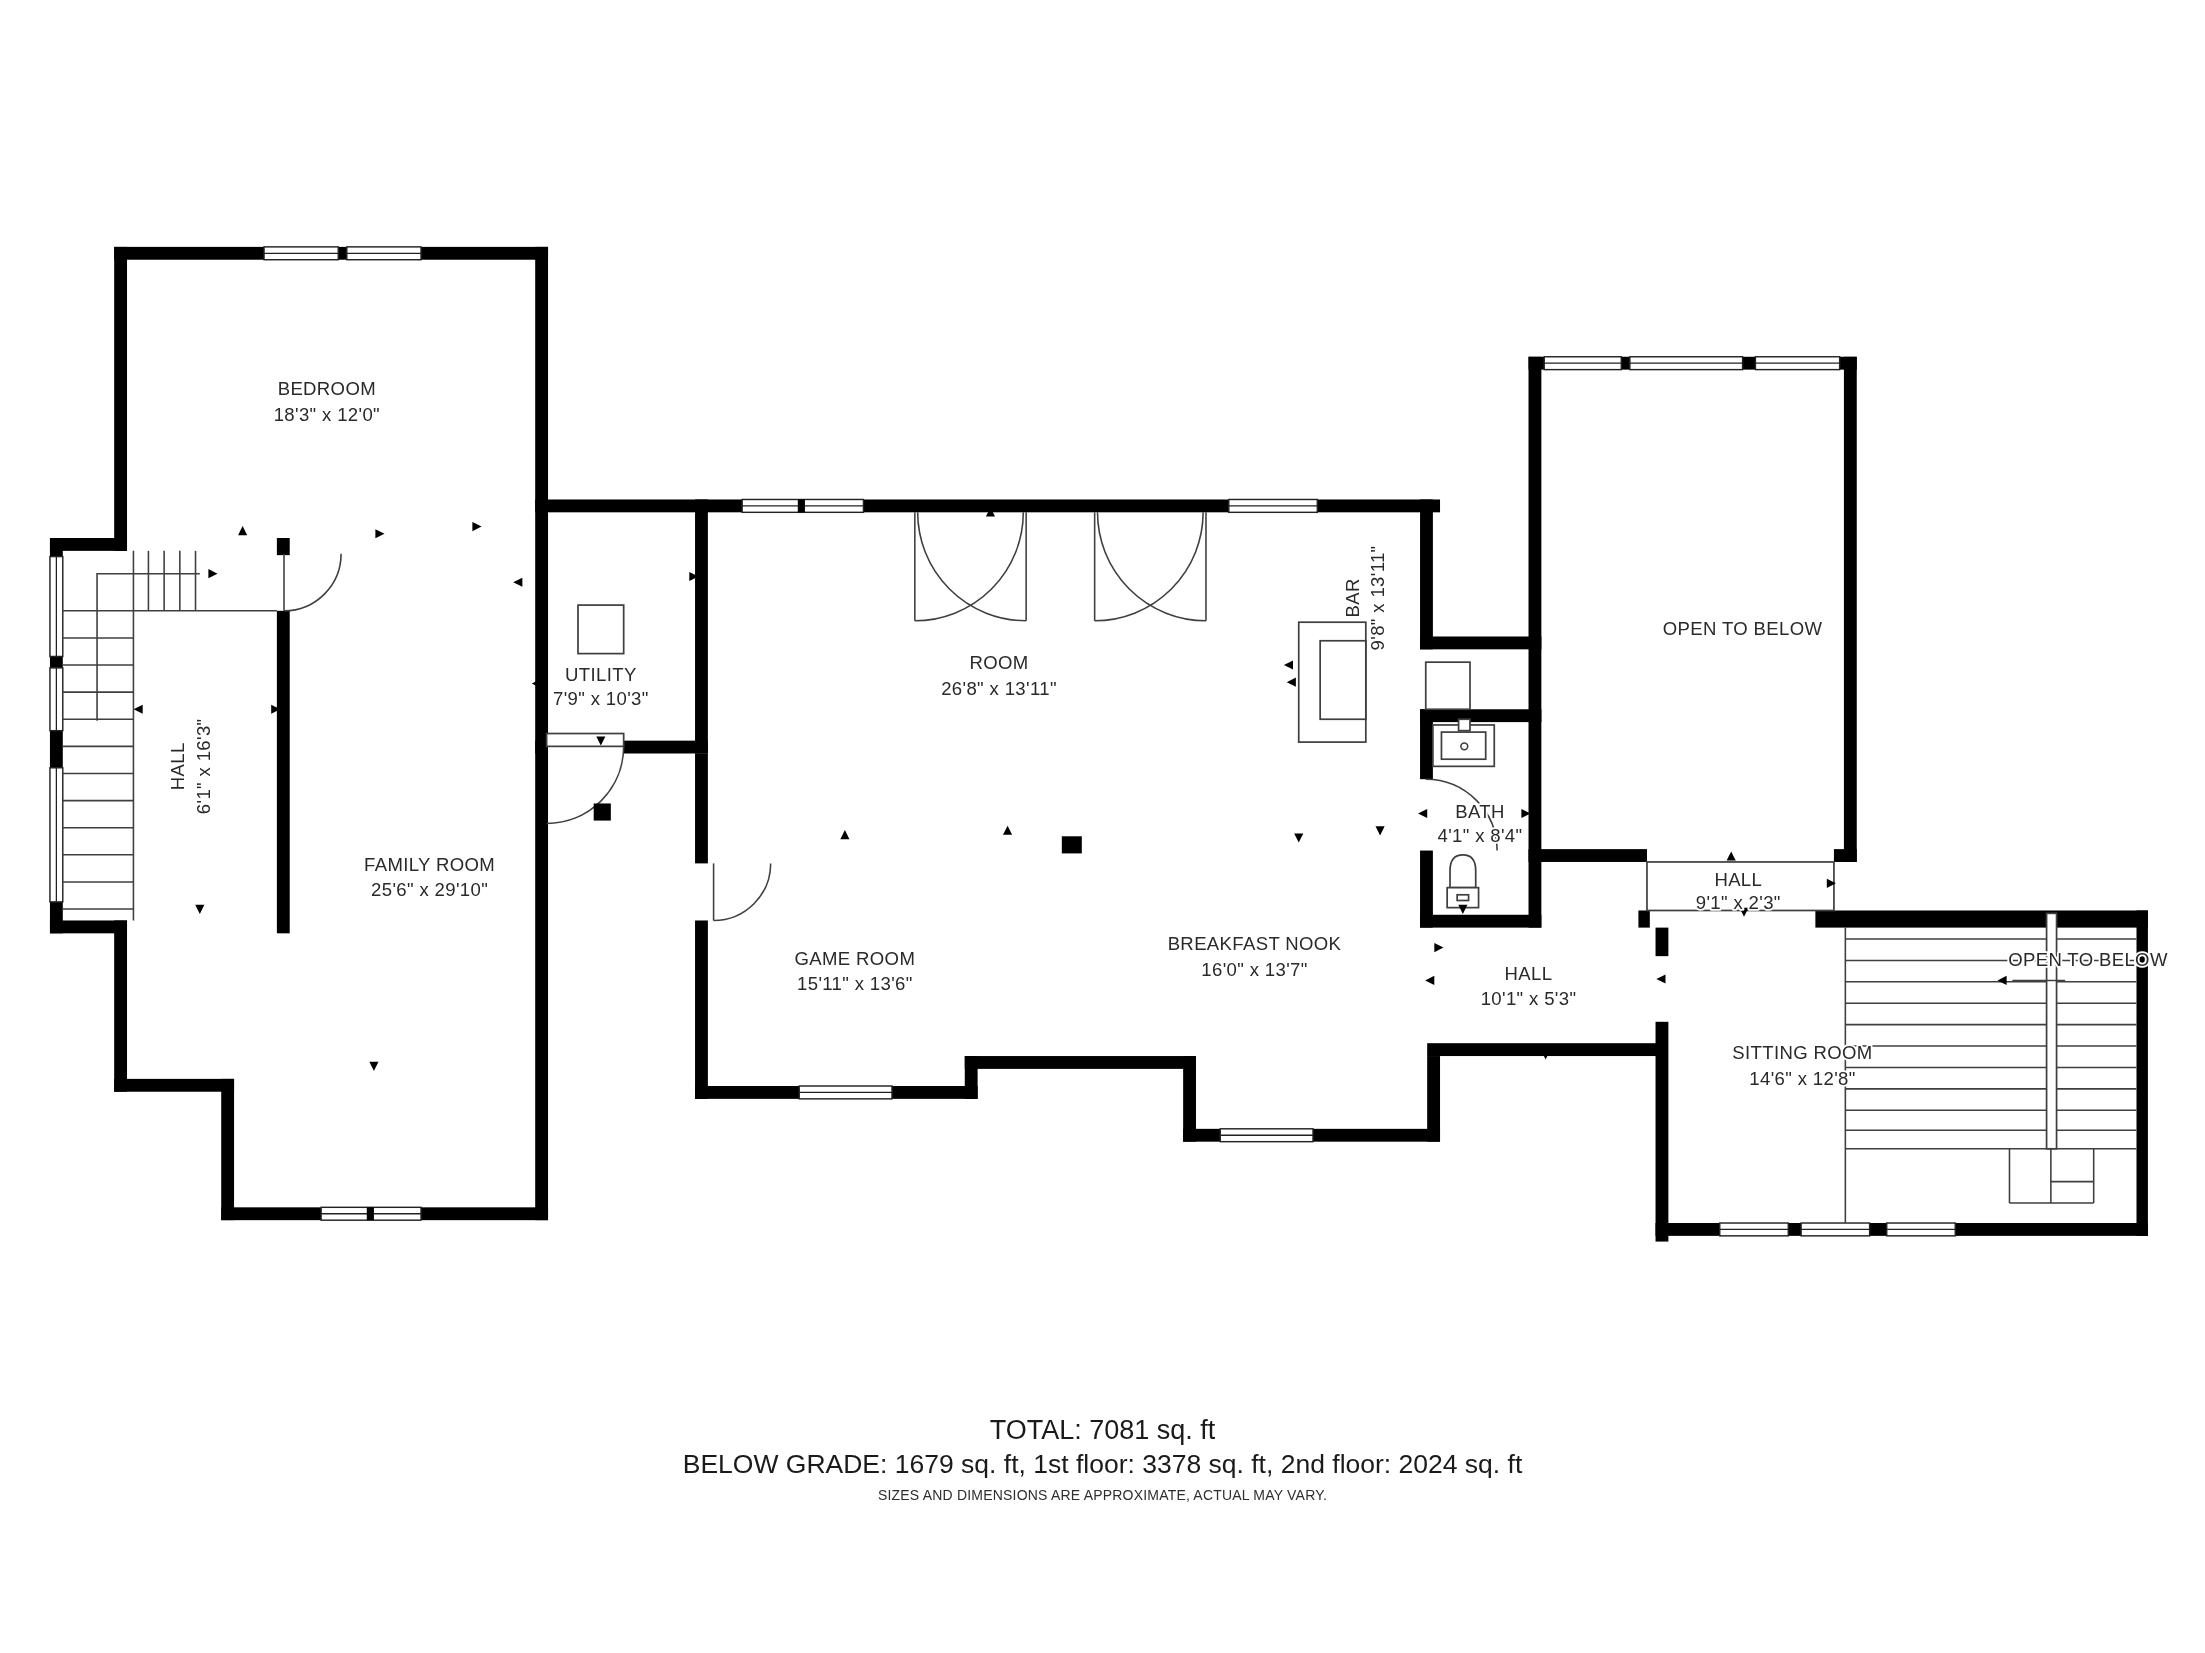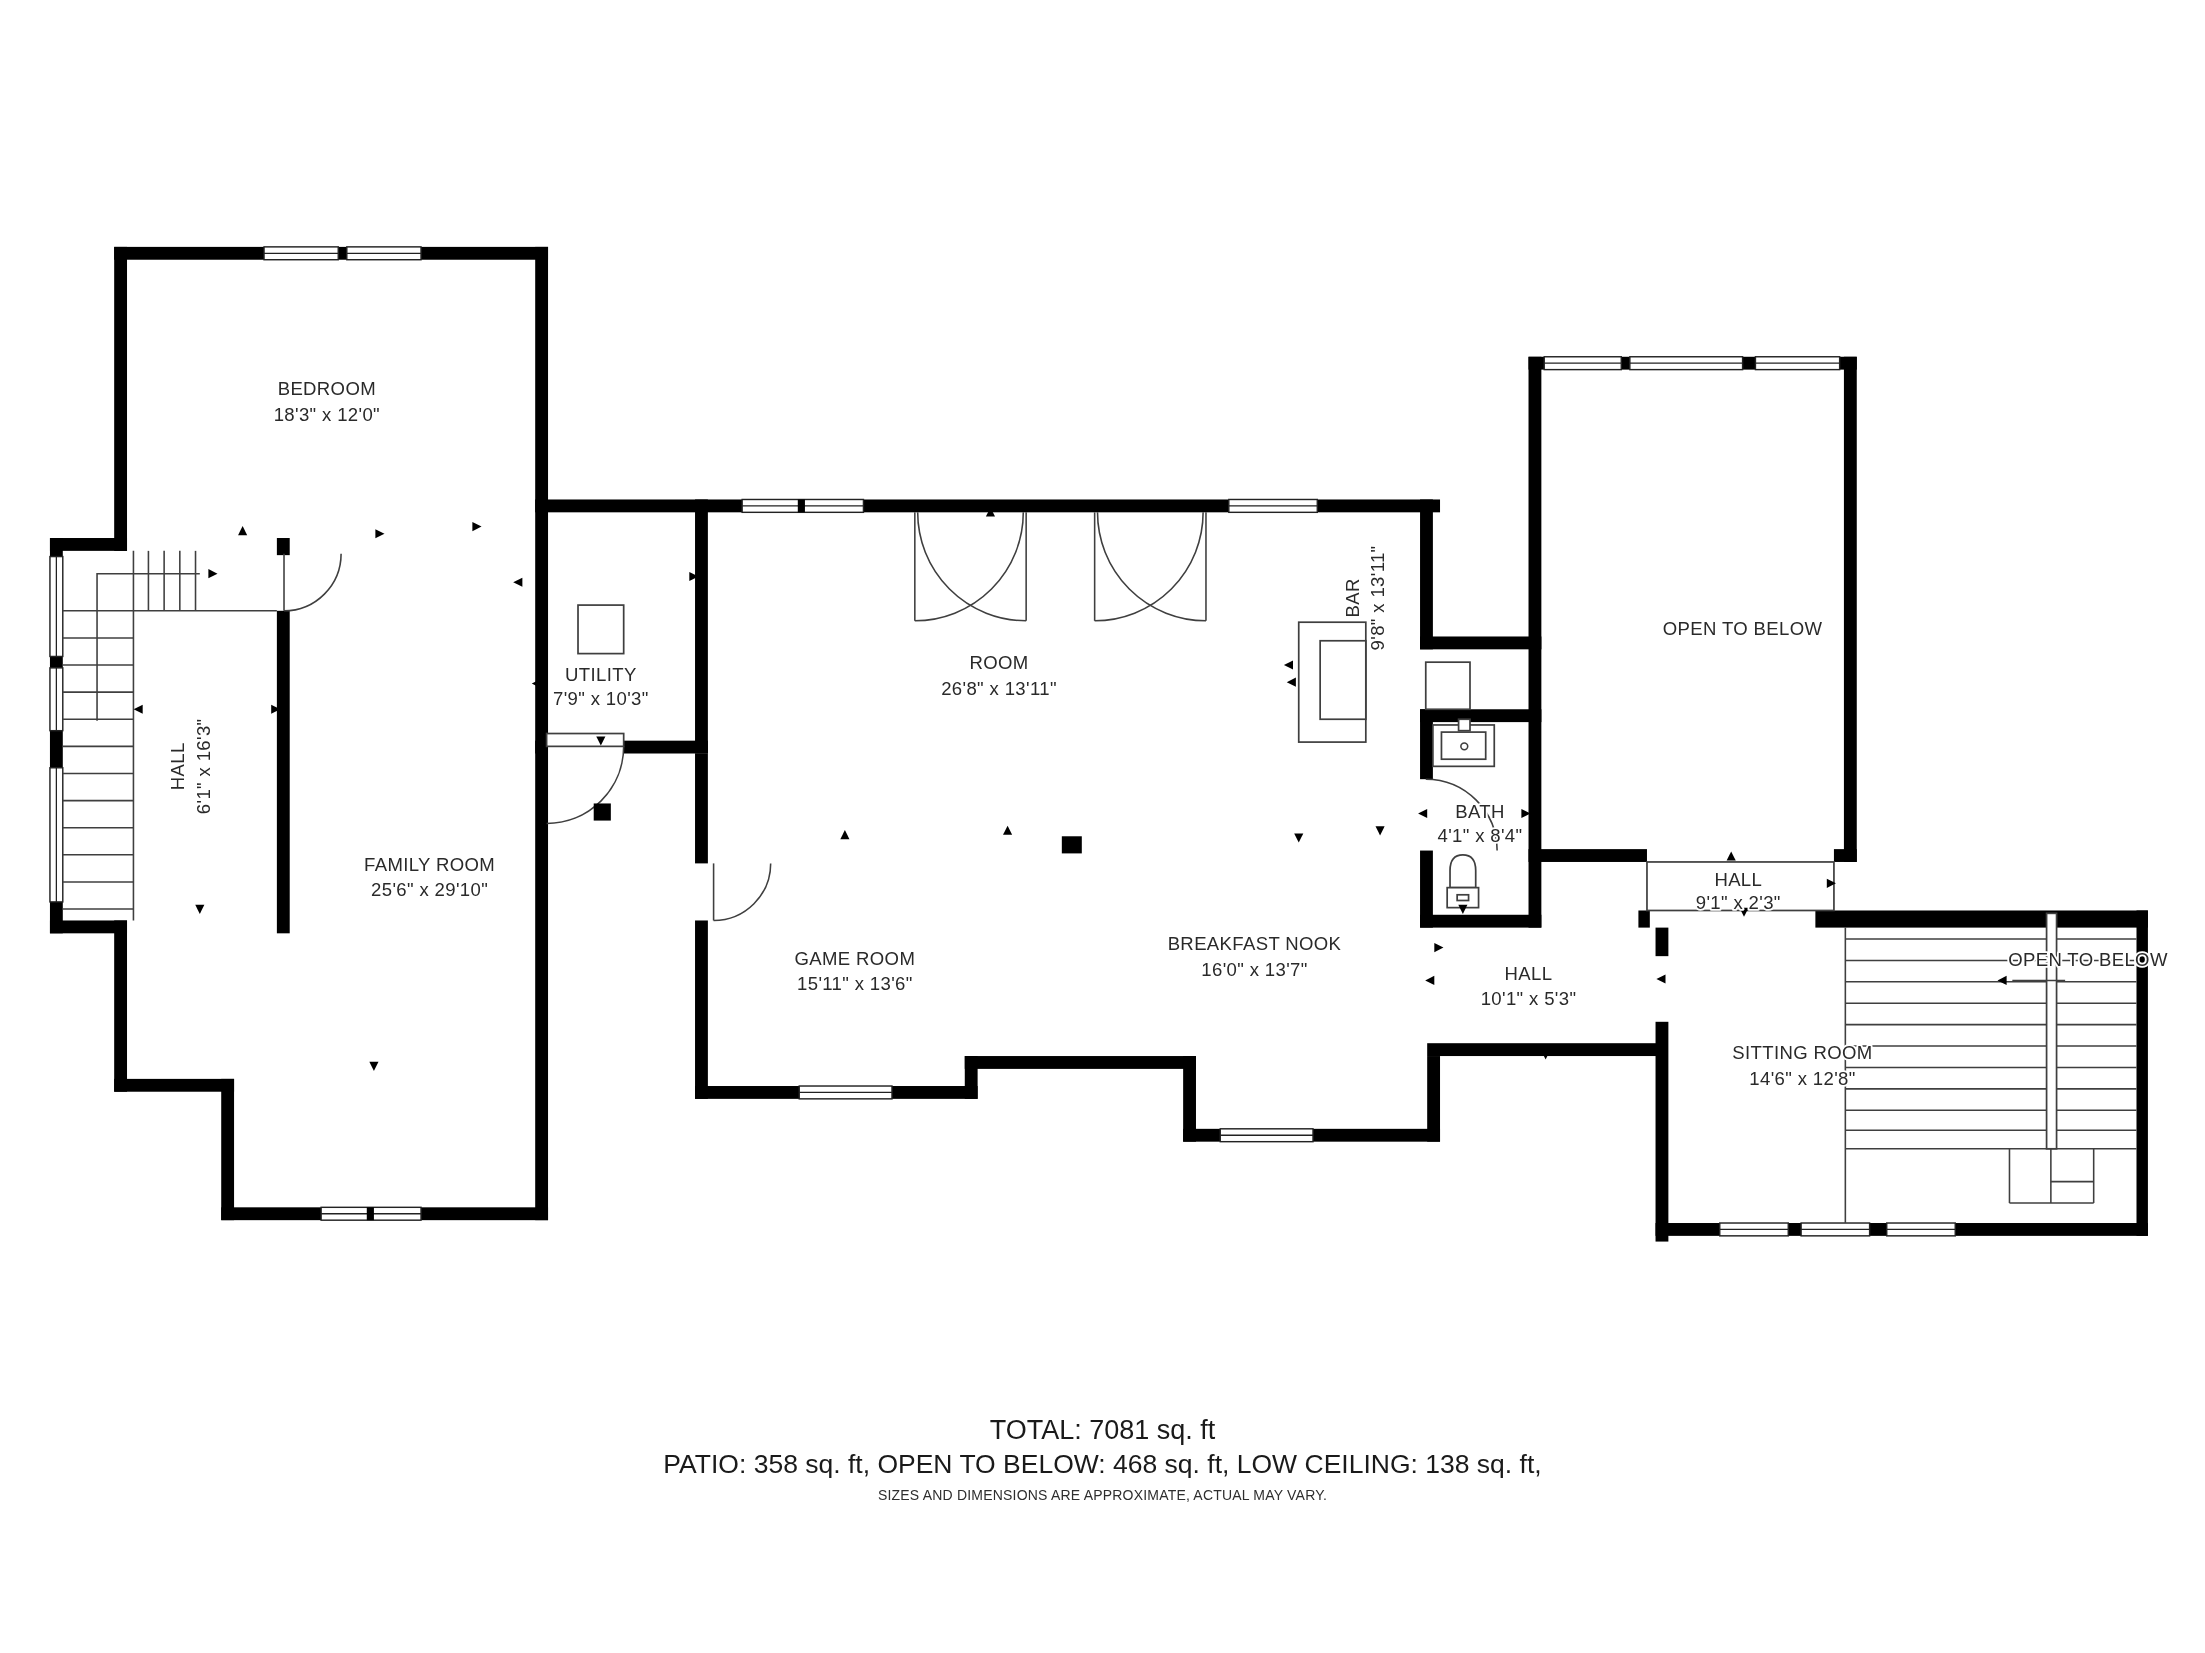--- a/index.html
+++ b/index.html
@@ -287,17 +287,17 @@
 
     <text class="t" x="1263" y="742">SITTING ROOM</text>
     <text class="t" x="1263" y="760">14'6" x 12'8"</text>
 
     <text class="t" x="1463" y="677">OPEN TO BELOW</text>
   </g>
 </svg>
 
   <div class="summary">
     <div class="total">TOTAL: 7081 sq. ft</div>
-    <div class="line">PATIO: 358 sq. ft, OPEN TO BELOW: 468 sq. ft, LOW CEILING: 138 sq. ft,</div>
+    <div class="line">BELOW GRADE: 1679 sq. ft, 1st floor: 3378 sq. ft, 2nd floor: 2024 sq. ft</div>
     <div class="disclaimer">SIZES AND DIMENSIONS ARE APPROXIMATE, ACTUAL MAY VARY.</div>
   </div>
 </div>
 
 
 </body></html>

